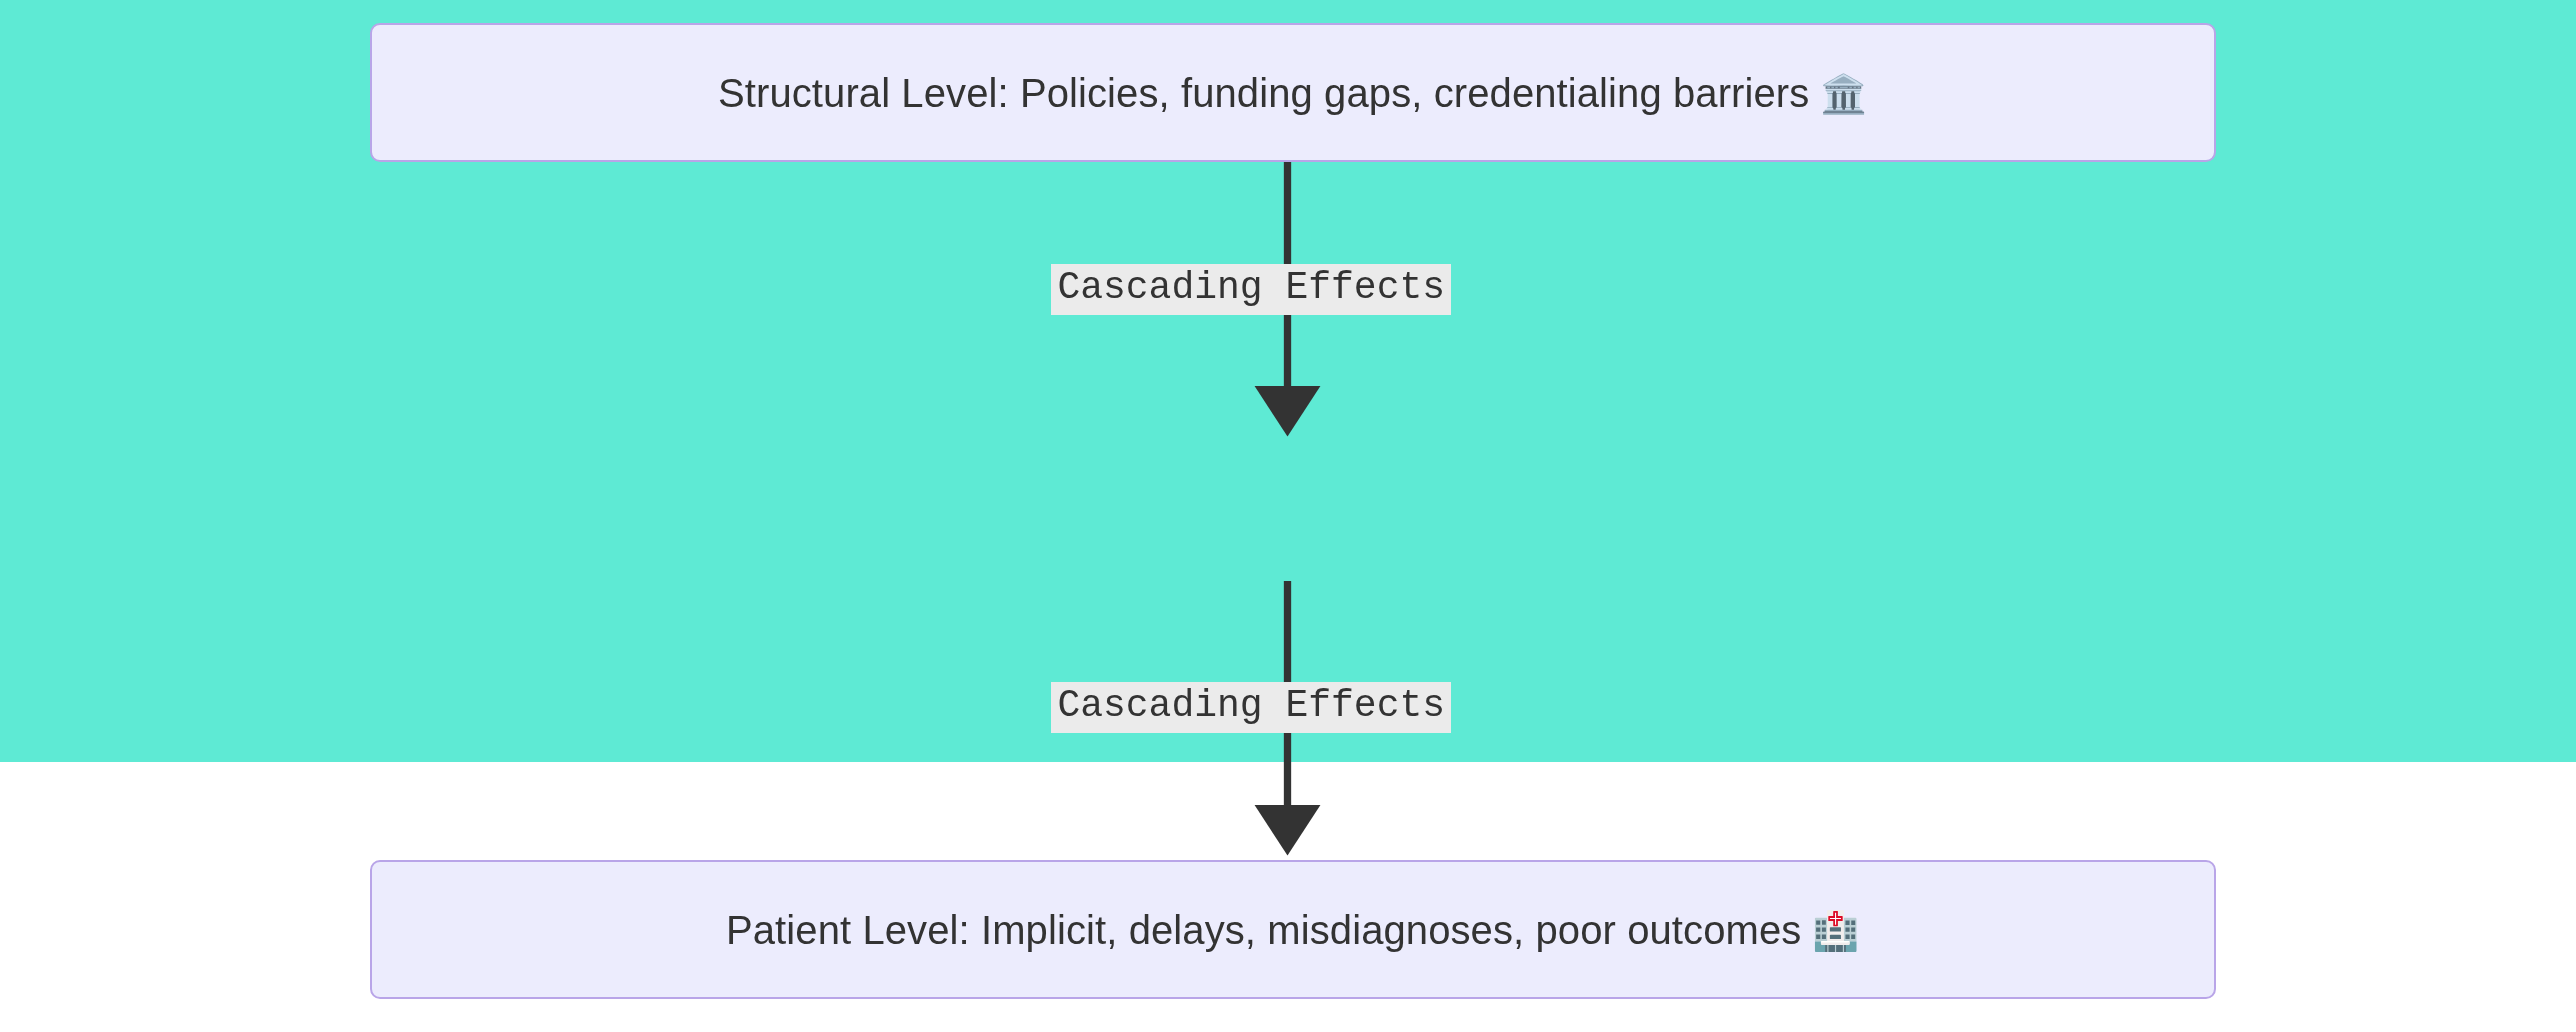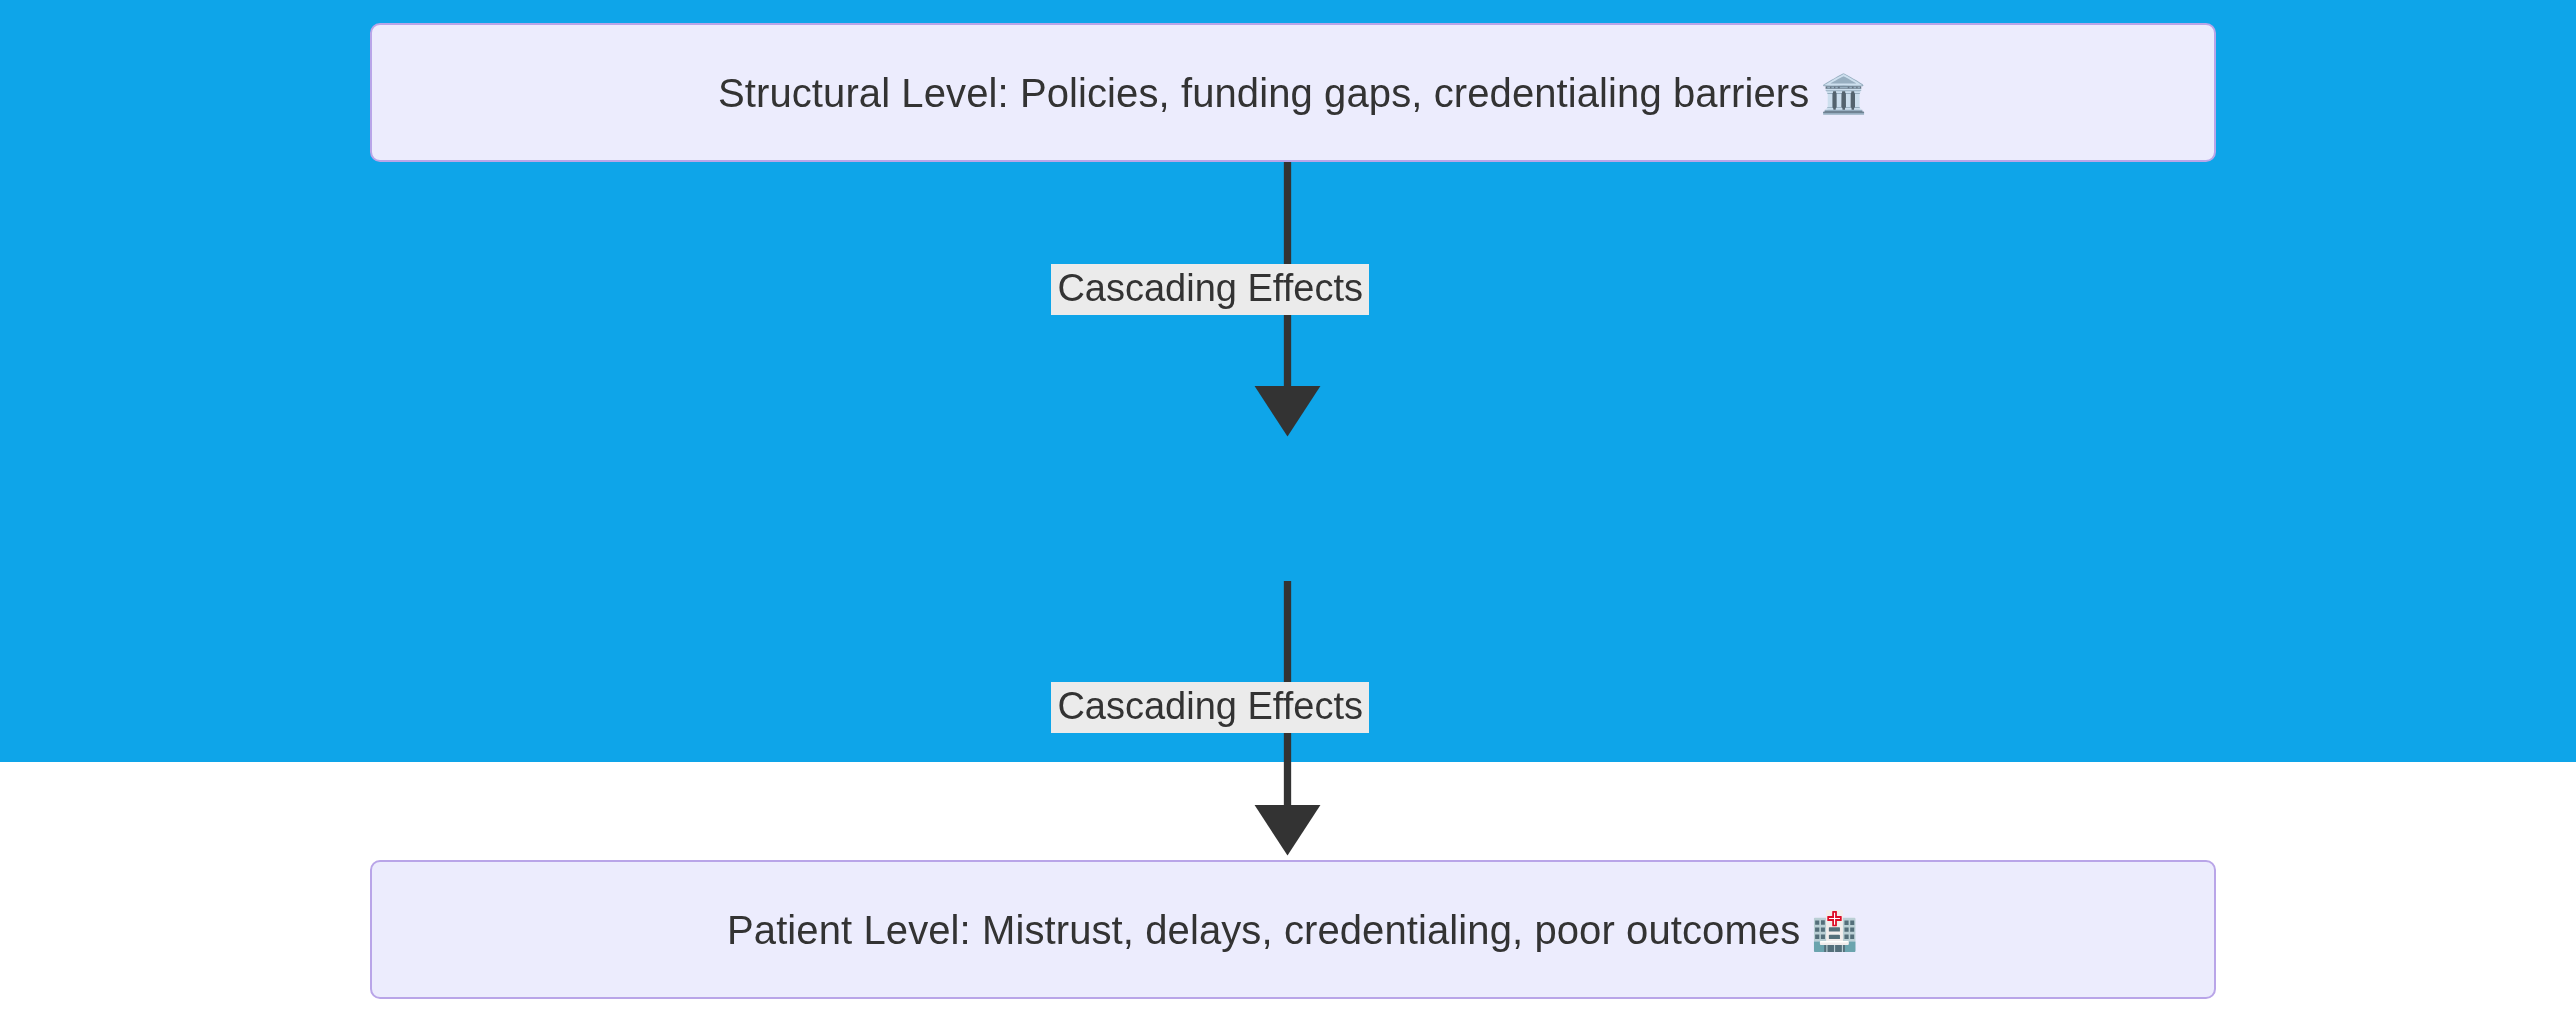--- a/index.html
+++ b/index.html
@@ -11,21 +11,21 @@
     width: 2576px;
     height: 1033px;
     font-family: "Liberation Sans", "DejaVu Sans", sans-serif;
     overflow: hidden;
   }
 
   #flowchart {
     position: relative;
     width: 2576px;
     height: 762px;
-    background: #0ea5e9;
+    background: #5eead4;
   }
 
   
   .node {
     position: absolute;
     box-sizing: border-box;
     background: #ececfd;
     border: 2.7px solid #b9a5e8;
     border-radius: 10px;
     display: flex;
@@ -91,20 +91,21 @@
   .edge-label {
     position: absolute;
     background: #ebebeb;
     color: #333333;
     font-size: 38px;
     line-height: 1.18;
     padding: 1.8px 6.4px 4.6px 6.4px;
     white-space: nowrap;
     z-index: 2;
     text-align: center;
+    font-family: Liberation Mono, monospace;
   }
   #edge-label-1 {
     left: 1051px;
     top: 264px;
   }
   #edge-label-2 {
     left: 1051px;
     top: 682px;
   }
 </style>
@@ -130,17 +131,17 @@
   <div class="edge" id="edge-2">
     <svg width="165" height="279" viewBox="0 0 180 305" xmlns="http://www.w3.org/2000/svg">
       <line x1="90" y1="0" x2="90" y2="268" stroke="#333333" stroke-width="8"></line>
       <polygon points="90,300 54,245 126,245" fill="#333333"></polygon>
     </svg>
   </div>
 
   <div class="edge-label" id="edge-label-2">Cascading Effects</div>
 
   <div class="node" id="node-patient">
-    <span class="node-label"><span>Patient Level: Mistrust, delays, credentialing, poor outcomes </span><span class="emoji">🏥</span></span>
+    <span class="node-label"><span>Patient Level: Implicit, delays, misdiagnoses, poor outcomes </span><span class="emoji">🏥</span></span>
   </div>
 
 </div>
 
 
 </body></html>

